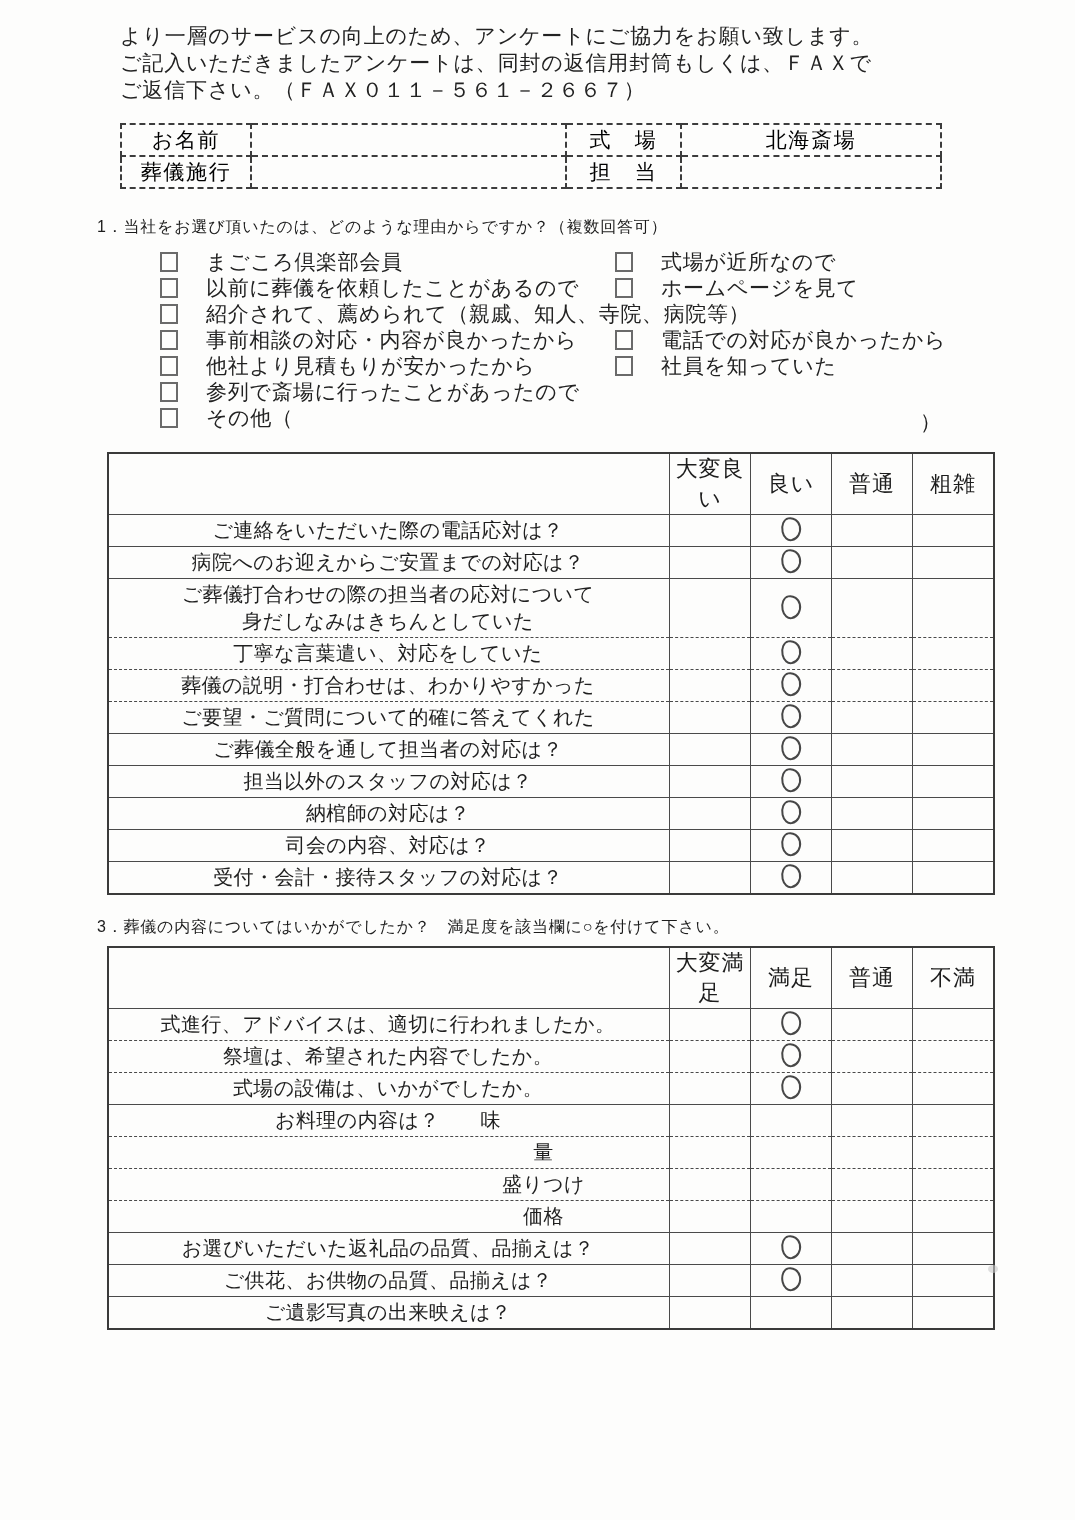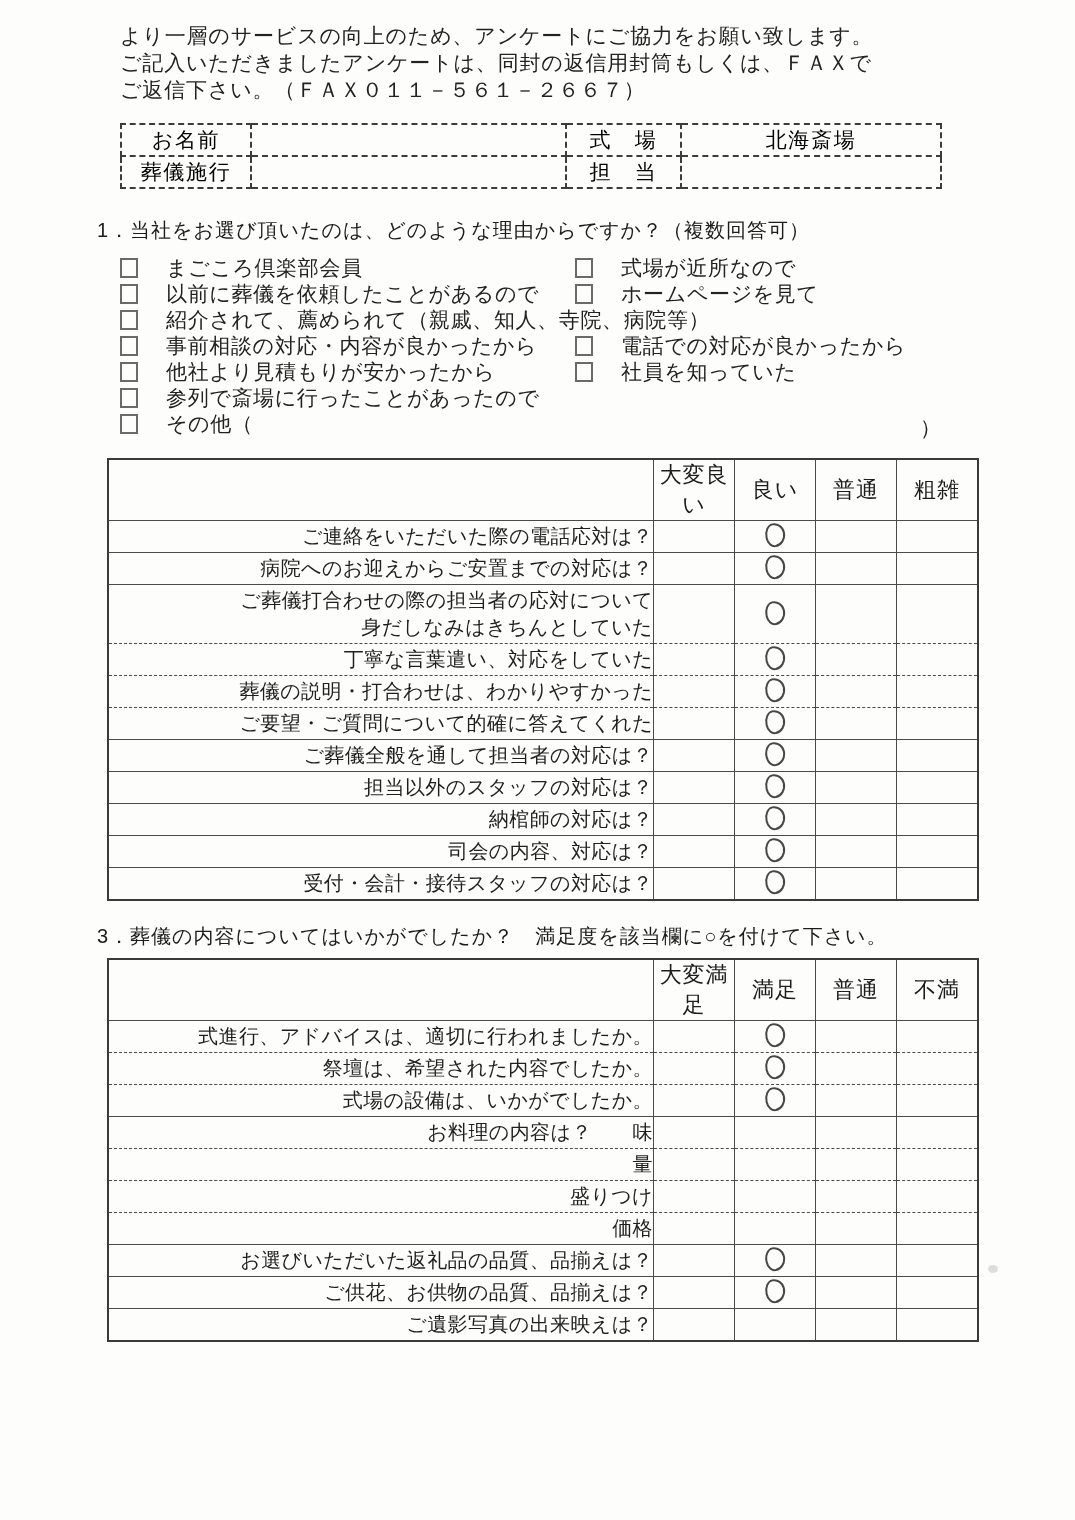--- a/index.html
+++ b/index.html
@@ -47,41 +47,41 @@
     padding:0 6px;
     letter-spacing:0.08em;
     color:#000000;
   }
   .info-table .lbl{text-align:center;}
   .info-table .val{text-align:center;}
 
   
   .q-heading{
     margin-left:97px;
-    font-size:20px;
+    font-size:16px;
     letter-spacing:0.05em;
     color:#1c1c1c;
     font-weight:500;
   }
   .q1-heading{margin-top:28px;}
   .q2-heading{margin-top:42px;}
   .q3-heading{margin-top:22px;}
 
   
   .options{
     margin:10px 0 0 120px;
     font-size:21px;
     width:835px;
   }
   .opt-row{
     position:relative;
     height:26px;
     white-space:nowrap;
   }
-  .opt-item{display:inline-flex;align-items:center;}
+  .opt-item{display:inline-flex;align-items:center;margin-left:40px;}
   .opt-item.right{position:absolute;left:455px;top:0;}
   .checkbox{
     display:inline-block;
     width:14px;height:16px;
     border:2px solid #6a6a6a;
     margin-right:28px;
     flex:0 0 auto;
   }
   .opt-label{letter-spacing:0.03em;color:#222;}
   .paren-close{
@@ -98,22 +98,22 @@
     width:853px;
     font-size:20px;
     border:2px solid #3a3a3a;
   }
   .rate-table th,.rate-table td{
     border:1px solid #4a4a4a;
     padding:0;
   }
   .rate-table th.q,.rate-table td.q{
     width:530px;
-    text-align:right;
-    padding:2px 0 2px 14px;
+    text-align:center;
+    padding:2px 16px 2px 14px;
     letter-spacing:0.02em;
     color:#1f1f1f;
   }
   .rate-table th.col{
     width:80px;
     font-size:22px;
     font-weight:normal;
     height:30px;
     letter-spacing:0.04em;
   }

